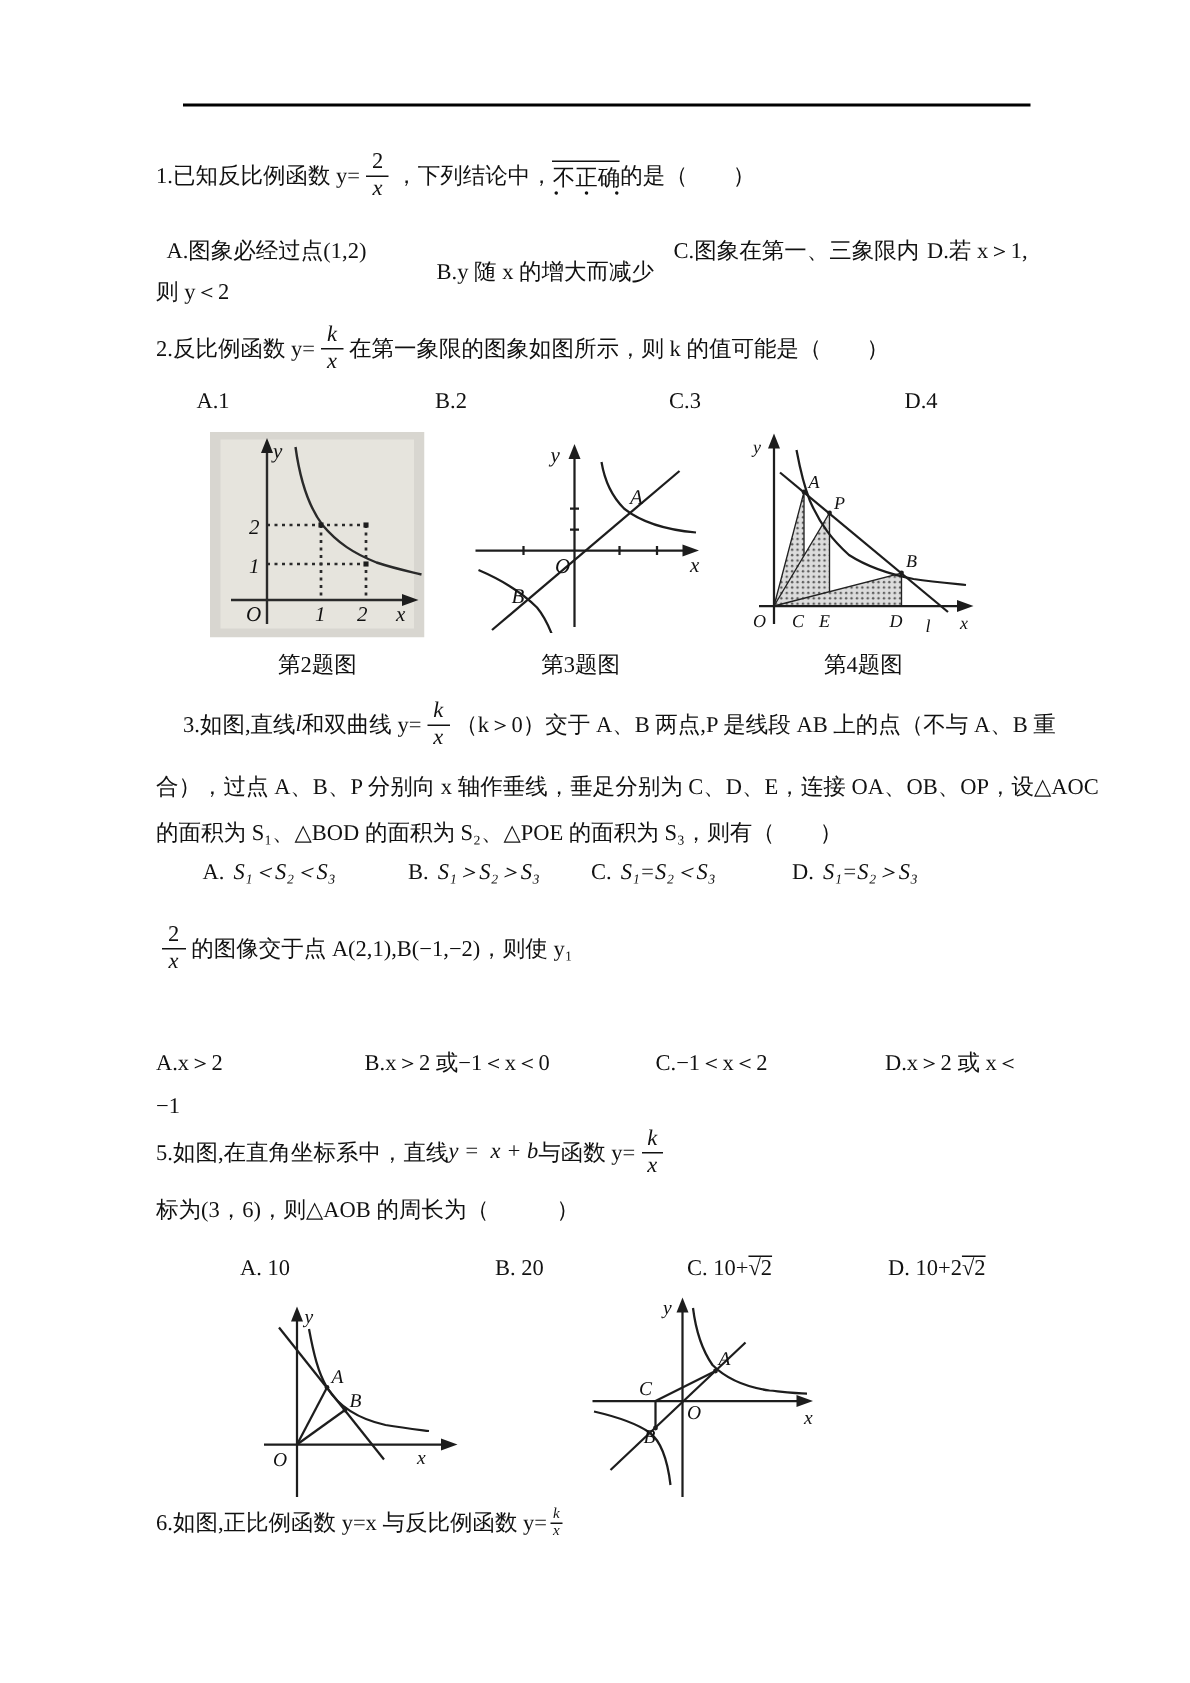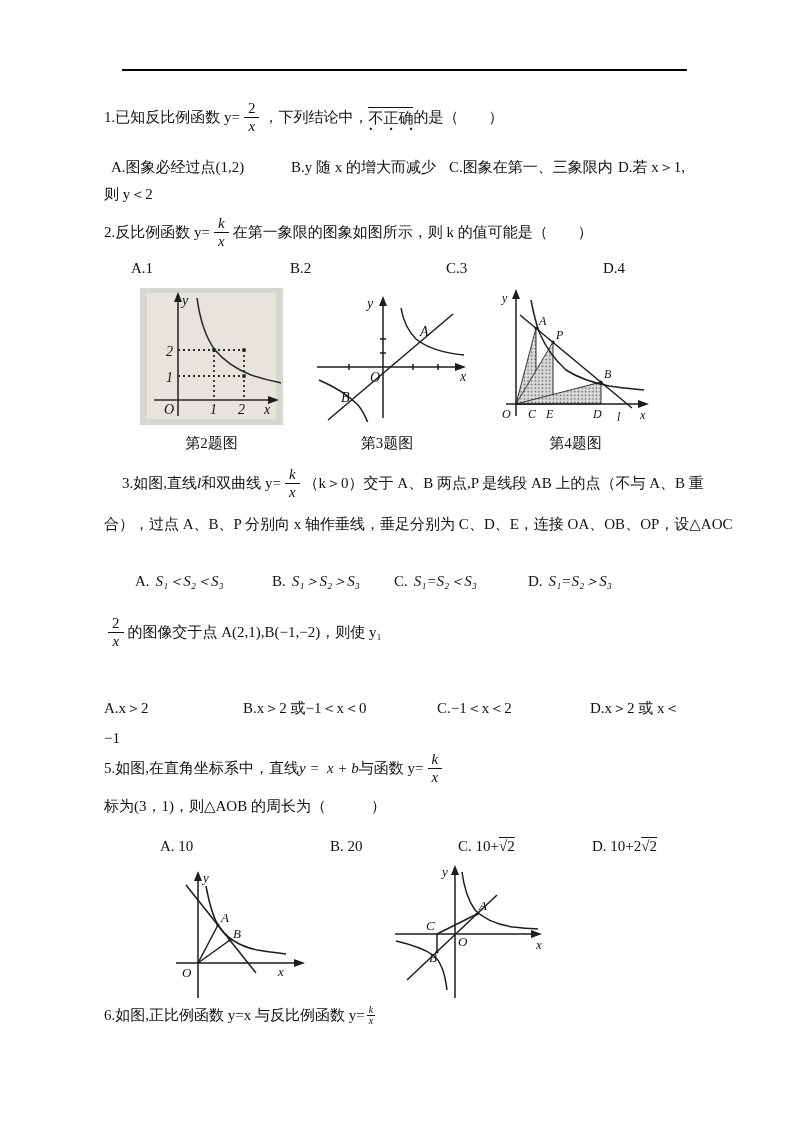--- a/index.html
+++ b/index.html
@@ -33,21 +33,21 @@
     <span>1.已知反比例函数 y=</span>
     <span class="frac">
         <span class="fnum">2</span>
         <span class="fden it">x</span>
       </span>
     <span>，下列结论中，</span>
     <span class="emph">不正确</span>
     <span>的是（　　）</span>
   </div>
   <span class="abs" style="left:111px;top:158px;">A.图象必经过点(1,2)</span>
-  <span class="abs" style="left:291px;top:158px;">B.y 随 x 的增大而减少</span>
+  <span class="abs" style="left:291px;top:172px;">B.y 随 x 的增大而减少</span>
   <span class="abs" style="left:449px;top:158px;">C.图象在第一、三象限内</span>
   <span class="abs" style="left:618px;top:158px;">D.若 x＞1,</span>
   <span class="abs" style="left:104px;top:185px;">则 y＜2</span>
 
   <div class="abs eqline" style="left:104px;top:207px;height:50px;">
     <span>2.反比例函数 y=</span>
     <span class="frac it">
         <span class="fnum">k</span>
         <span class="fden">x</span>
       </span>
@@ -163,20 +163,21 @@
     <span>3.如图,直线 </span>
     <span class="it">l</span>
     <span> 和双曲线 y=</span>
     <span class="frac it">
         <span class="fnum">k</span>
         <span class="fden">x</span>
       </span>
     <span>（k＞0）交于 A、B 两点,P 是线段 AB 上的点（不与 A、B 重</span>
   </div>
   <div class="abs" style="left:104px;top:515px;">合），过点 A、B、P 分别向 x 轴作垂线，垂足分别为 C、D、E，连接 OA、OB、OP，设△AOC</div>
+  <div class="abs" style="left:104px;top:546px;">的面积为 S₁、△BOD 的面积为 S₂、△POE 的面积为 S₃，则有（　　）</div>
   <span class="abs" style="left:135px;top:572px;"><span class="optlabel">A.</span><span class="it">S₁＜S₂＜S₃</span></span>
   <span class="abs" style="left:272px;top:572px;"><span class="optlabel">B.</span><span class="it">S₁＞S₂＞S₃</span></span>
   <span class="abs" style="left:394px;top:572px;"><span class="optlabel">C.</span><span class="it">S₁=S₂＜S₃</span></span>
   <span class="abs" style="left:528px;top:572px;"><span class="optlabel">D.</span><span class="it">S₁=S₂＞S₃</span></span>
 
   <div class="abs eqline" style="left:104px;top:608px;height:48px;">
     <span class="frac">
         <span class="fnum">2</span>
         <span class="fden it">x</span>
       </span>
@@ -190,21 +191,21 @@
 
   <div class="abs eqline" style="left:104px;top:744px;height:48px;">
     <span>5.如图,在直角坐标系中，直线 </span>
     <span class="it" style="white-space:pre;">y =  x + b</span>
     <span> 与函数 y=</span>
     <span class="frac it">
         <span class="fnum">k</span>
         <span class="fden">x</span>
       </span>
   </div>
-  <div class="abs" style="left:104px;top:797px;">标为(3，1)，则△AOB 的周长为（　　　）</div>
+  <div class="abs" style="left:104px;top:797px;">标为(3，6)，则△AOB 的周长为（　　　）</div>
   <span class="abs" style="left:160px;top:838px;"><span>A. 10</span><span class="rad"></span></span>
   <span class="abs" style="left:330px;top:838px;"><span>B. 20</span><span class="rad"></span></span>
   <span class="abs" style="left:458px;top:838px;"><span>C. 10+</span><span class="rad">√2</span></span>
   <span class="abs" style="left:592px;top:838px;"><span>D. 10+2</span><span class="rad">√2</span></span>
 
   <svg class="abs" style="left:166px;top:868px;" width="150" height="132" viewBox="0 0 150 132">
     <g stroke="#1d1d1d" stroke-width="1.5" fill="none">
       <line x1="32" y1="130" x2="32" y2="8"></line>
       <line x1="10" y1="95" x2="132" y2="95"></line>
       <line x1="20" y1="17" x2="90" y2="105"></line>

